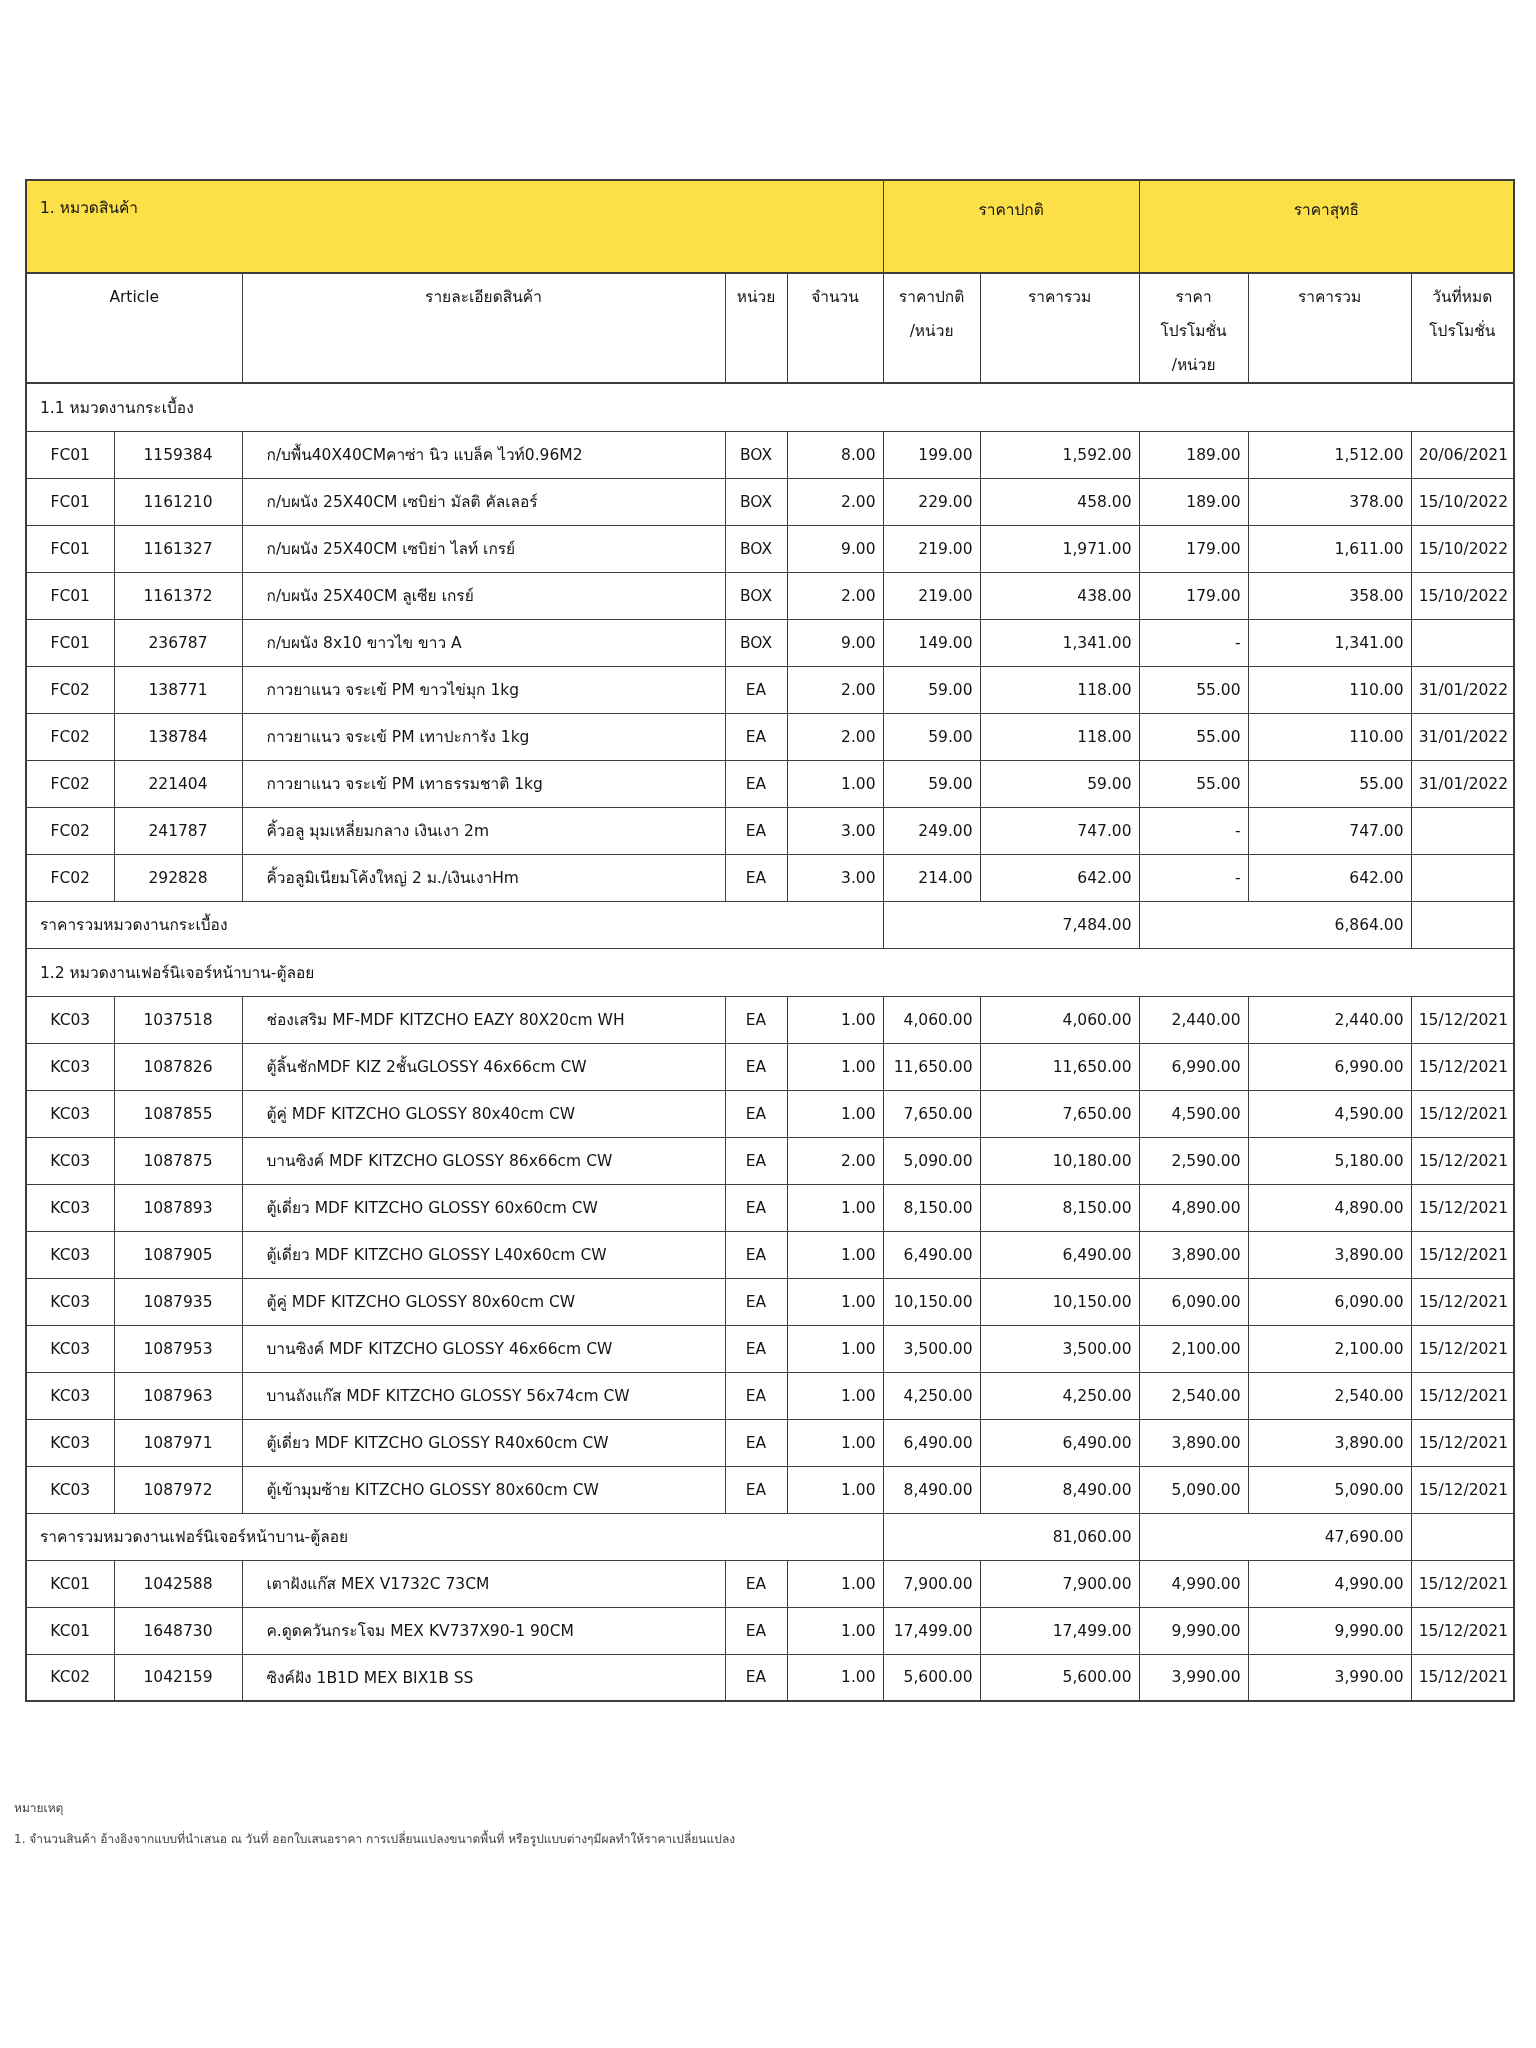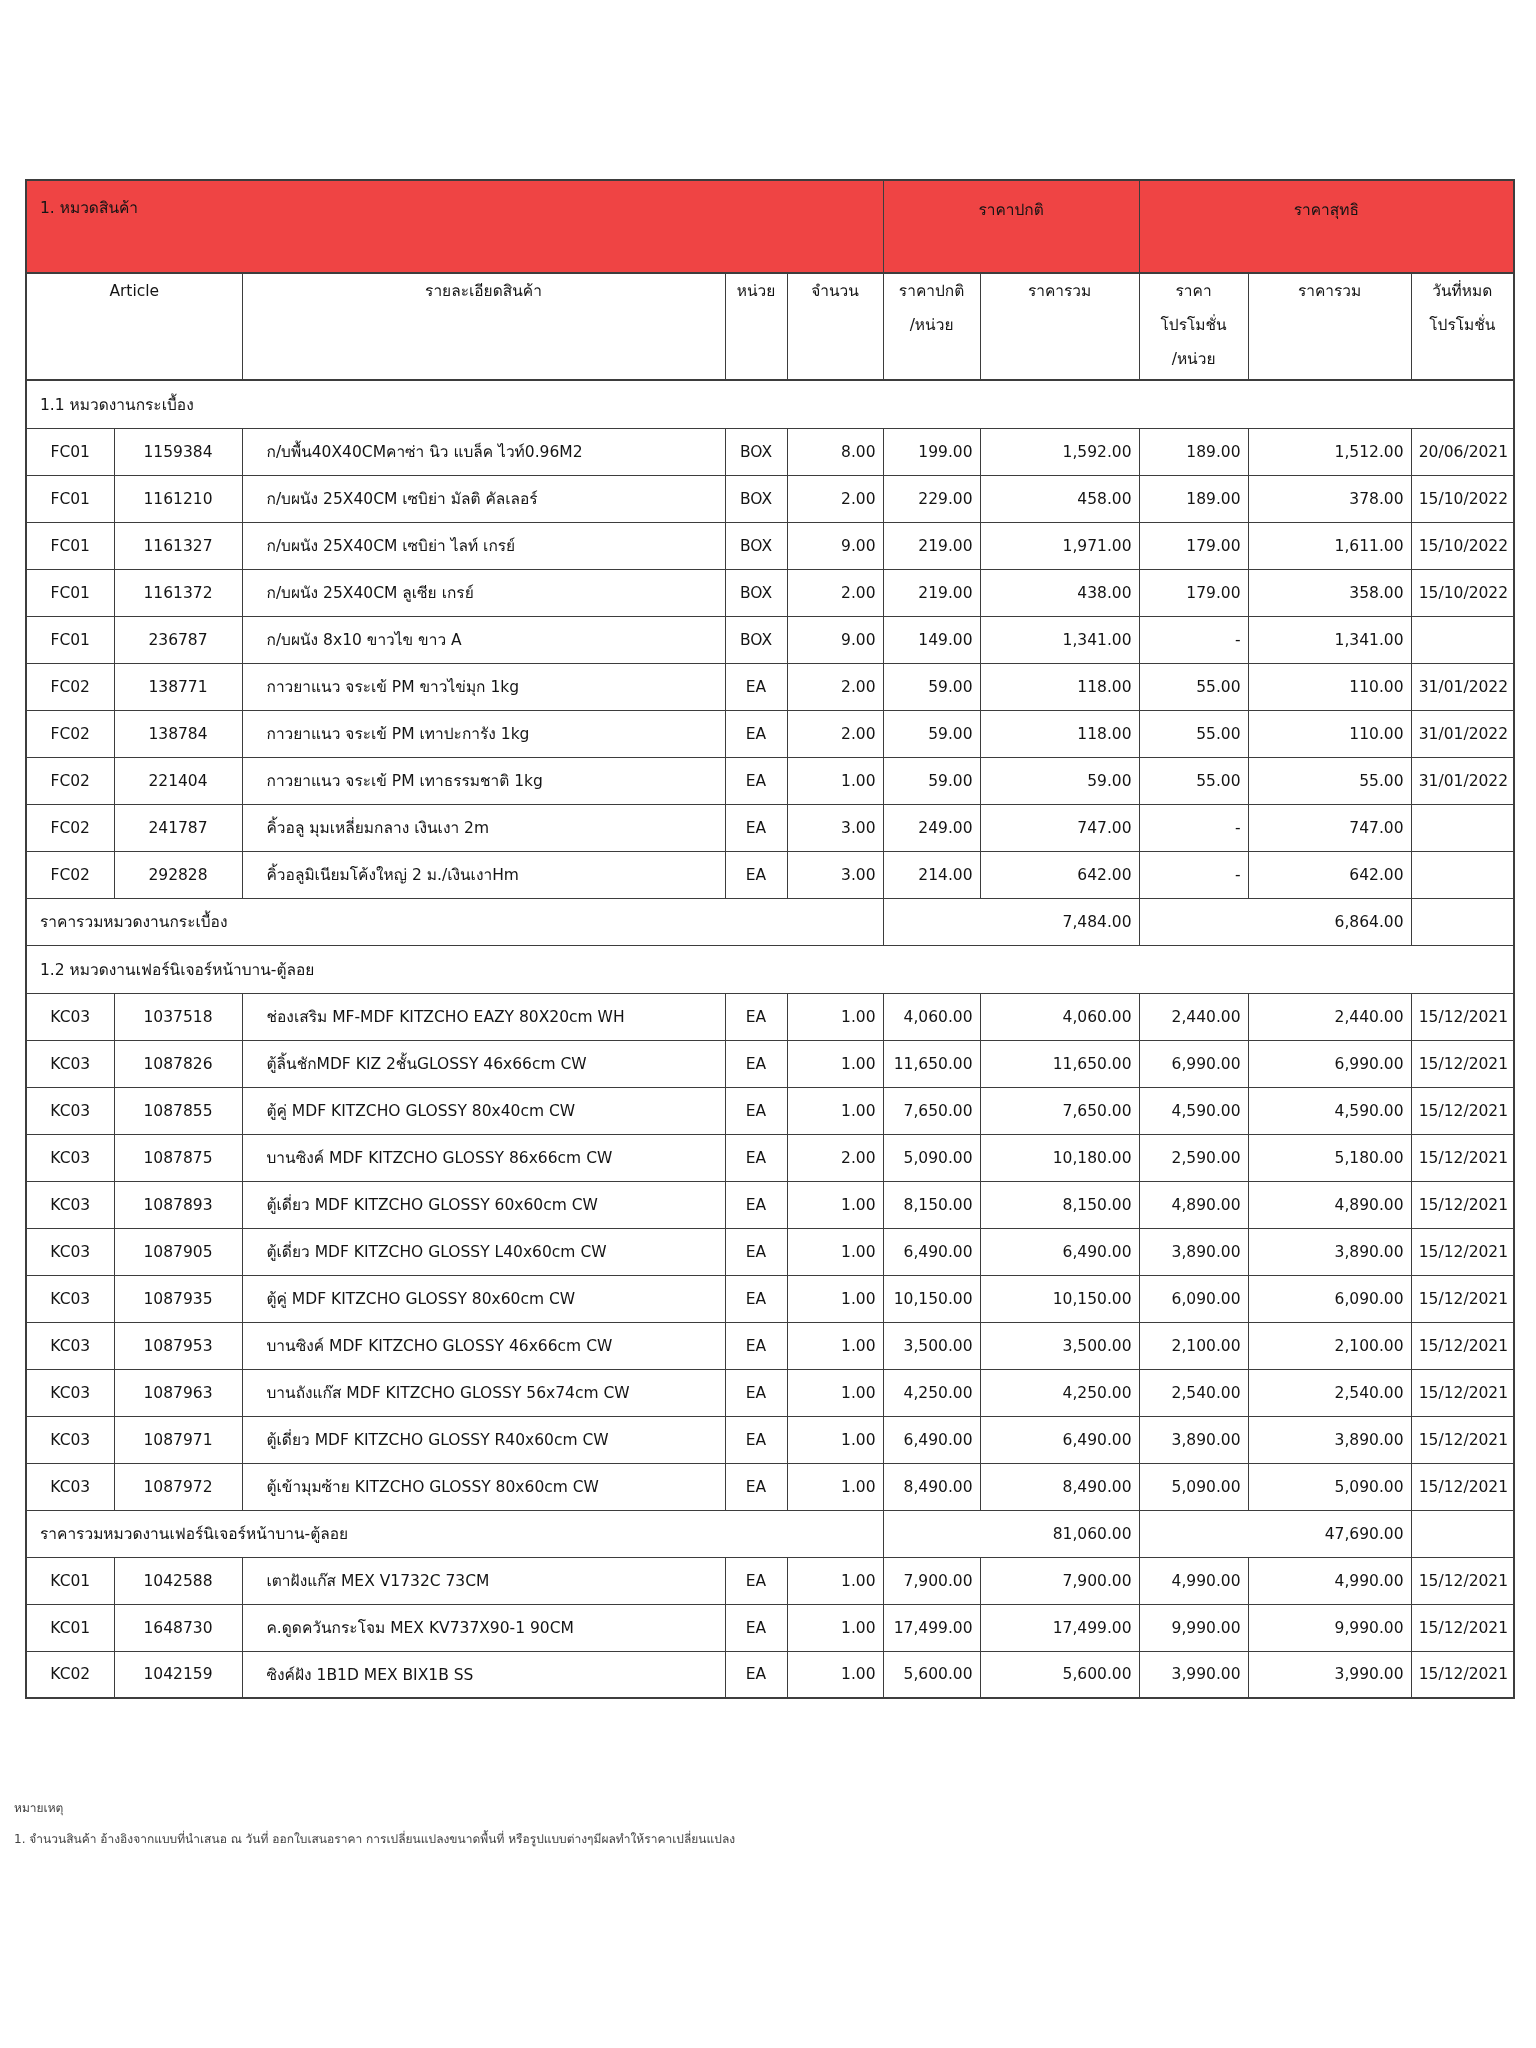--- a/index.html
+++ b/index.html
@@ -5,26 +5,26 @@
   html,body{margin:0;padding:0;}
   body{
     width:1536px;height:2048px;background:#ffffff;position:relative;
     font-family:"DejaVu Sans","Liberation Sans",sans-serif;color:#141414;
   }
   .sheet{position:absolute;left:25px;top:179px;width:1488px;}
   table{border-collapse:collapse;table-layout:fixed;width:1488px;border:2px solid #3d3d3d;}
   th,td{border:1px solid #3d3d3d;font-weight:normal;font-size:15.5px;overflow:hidden;
         box-sizing:border-box;padding:0;}
   
-  .group-row th{background:#ef4444;height:93px;vertical-align:top;border-bottom:2px solid #3d3d3d;}
+  .group-row th{background:#fde047;height:93px;vertical-align:top;border-bottom:2px solid #3d3d3d;}
   .g-left{text-align:left;padding:14px 0 0 13px;}
   .g-center{text-align:center;padding-top:16px;}
   
   .col-row th{height:107px;vertical-align:top;text-align:center;background:#ffffff;
-              white-space:pre-line;line-height:34px;border-bottom:2px solid #3d3d3d;}
+              white-space:pre-line;line-height:34px;padding-top:6px;border-bottom:2px solid #3d3d3d;}
   
   .section-row td{height:48px;text-align:left;padding-left:13px;vertical-align:middle;}
   .data-row td{height:47px;vertical-align:middle;}
   .total-row td{height:47px;vertical-align:middle;}
   .c-center{text-align:center;}
   .c-desc{text-align:left;padding-left:24px;}
   .num{text-align:right;padding-right:7px;}
   .c-date{text-align:right;padding-right:5px;}
   .t-label{text-align:left;padding-left:13px;margin-left:25px;}
   

